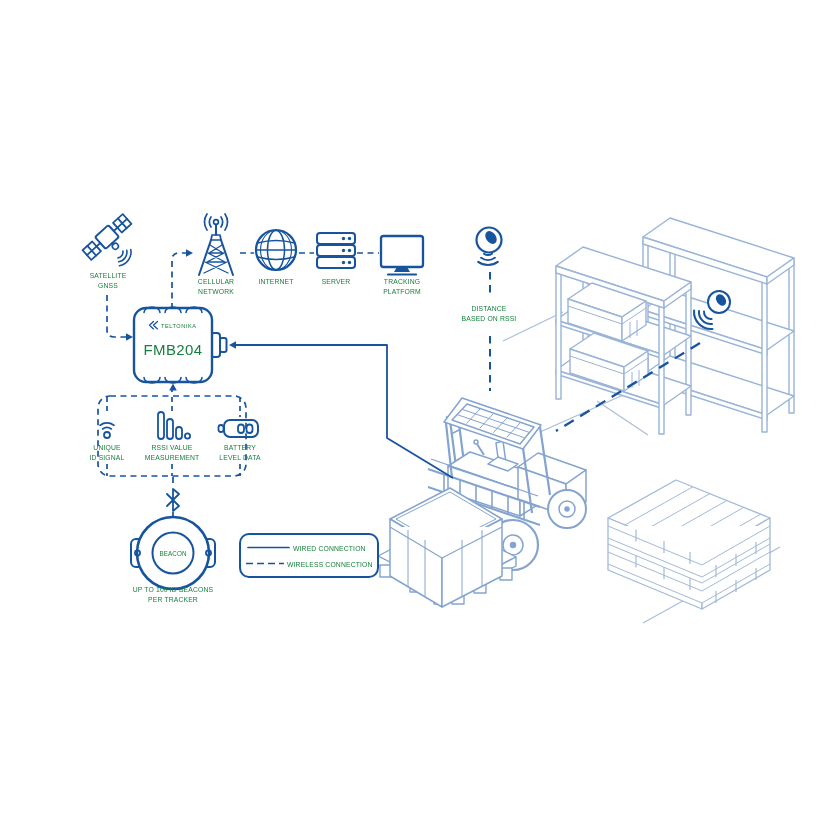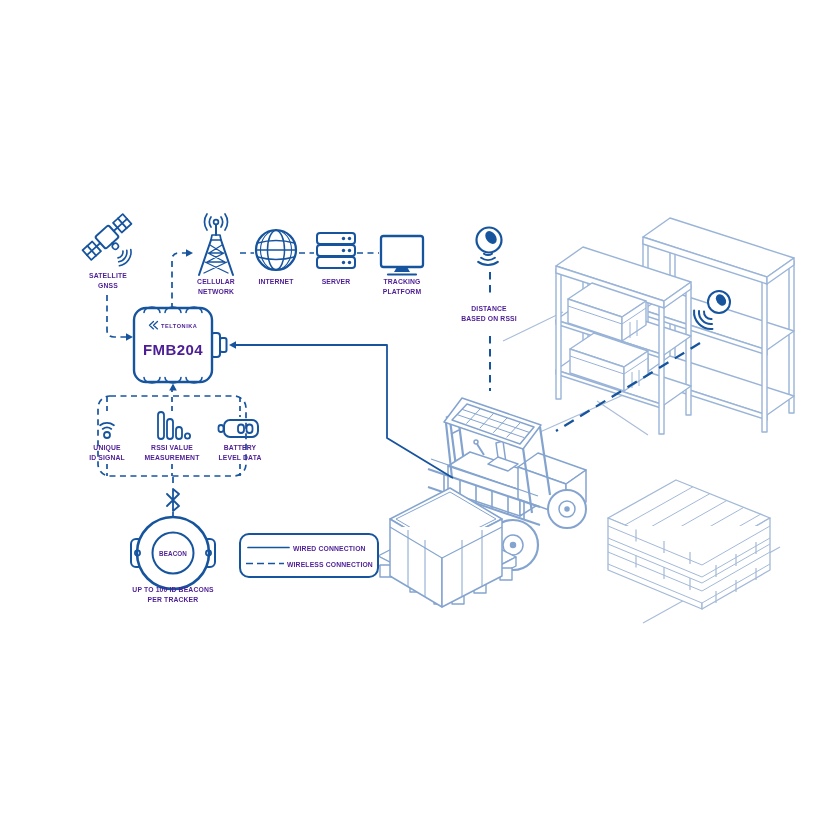--- a/index.html
+++ b/index.html
@@ -1,19 +1,19 @@
 <!DOCTYPE html>
 <html><head>
 <meta charset="utf-8">
 <style>
   html,body{margin:0;padding:0;background:#ffffff;}
   body{width:840px;height:840px;position:relative;overflow:hidden;
        font-family:"Liberation Sans",sans-serif;}
   #scene{position:absolute;left:0;top:0;}
-  .lbl{position:absolute;color:#4c1d95;font-weight:bold;font-size:6.8px;
+  .lbl{position:absolute;color:#15803d;font-weight:normal;font-size:6.8px;
        line-height:1.5;text-align:center;letter-spacing:.15px;
        white-space:pre-line;transform:translateX(-50%);}
   .lbl-left{transform:none;text-align:left;}
   .brand{font-size:5.6px;letter-spacing:.55px;}
   .model{font-size:15px;letter-spacing:.4px;}
   .beacon-t{font-size:6.3px;letter-spacing:.1px;}
 </style>
 </head>
 <body>
 

